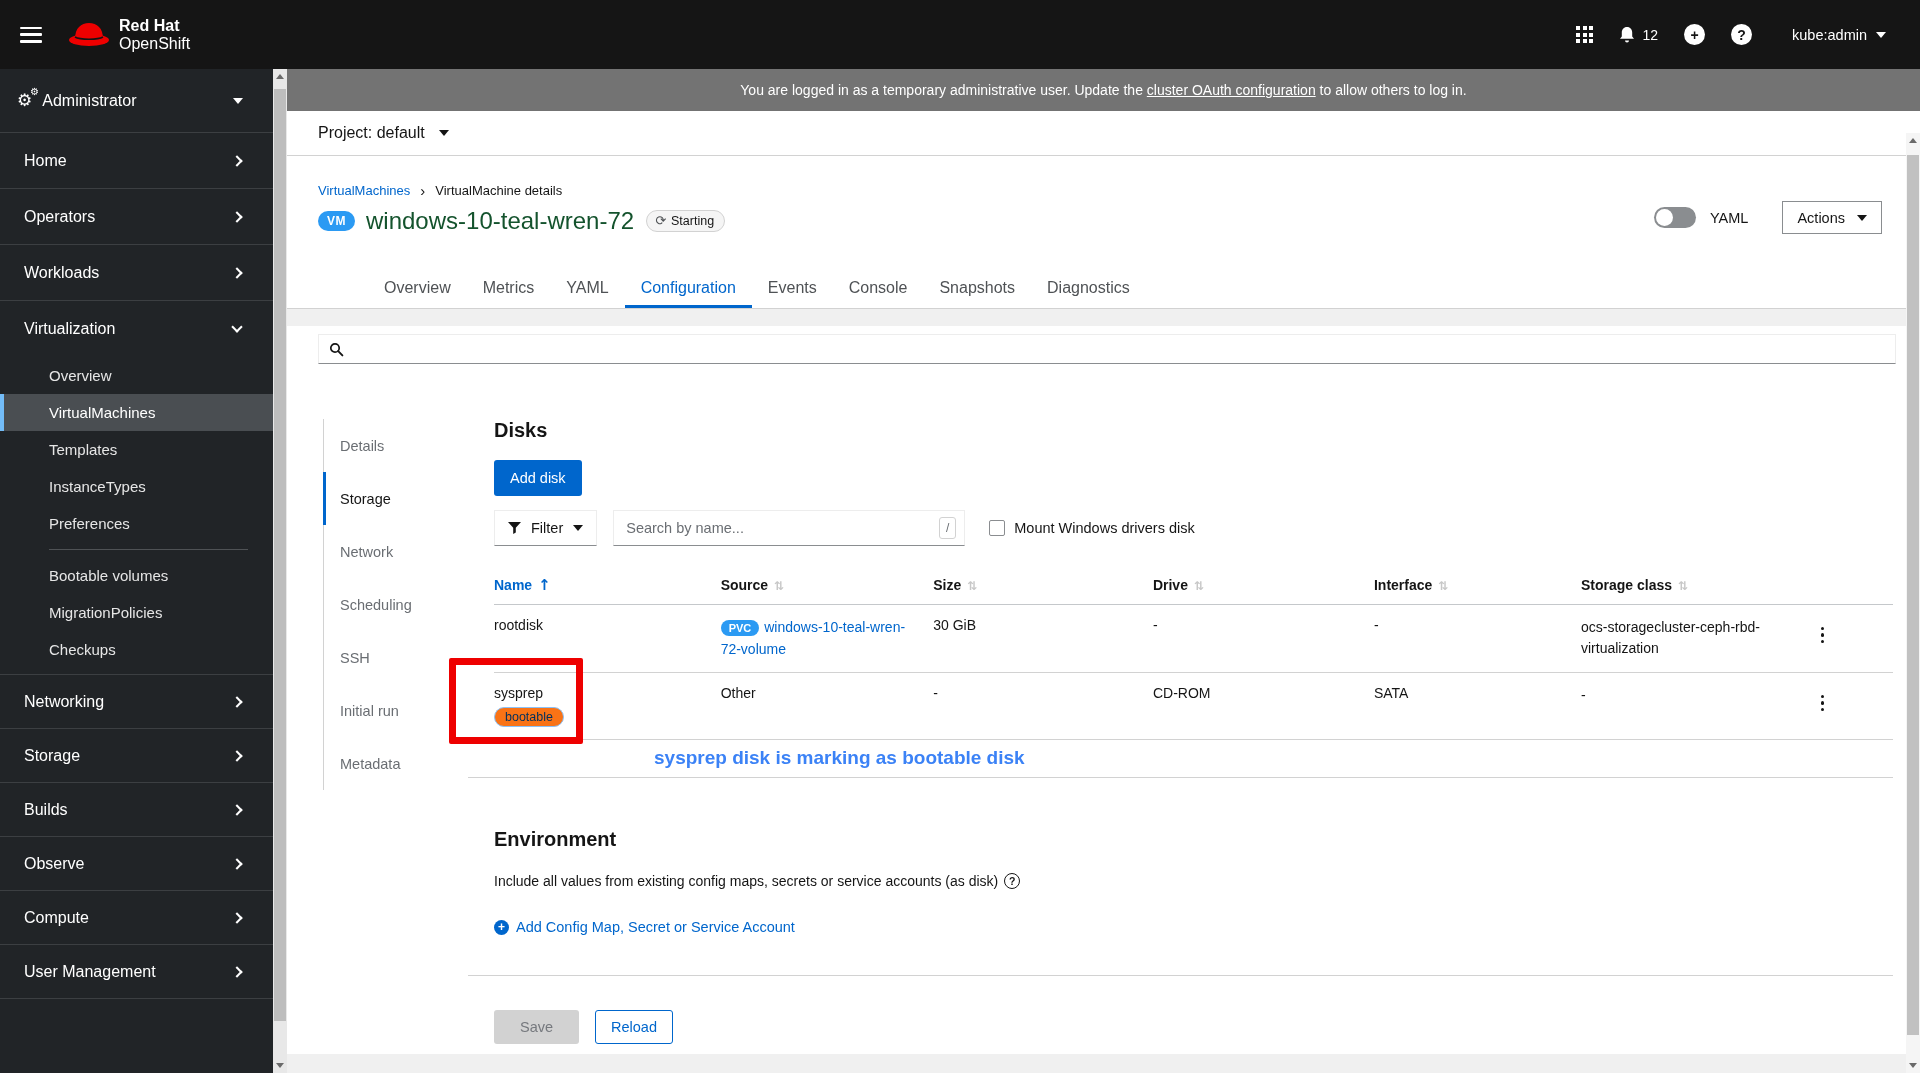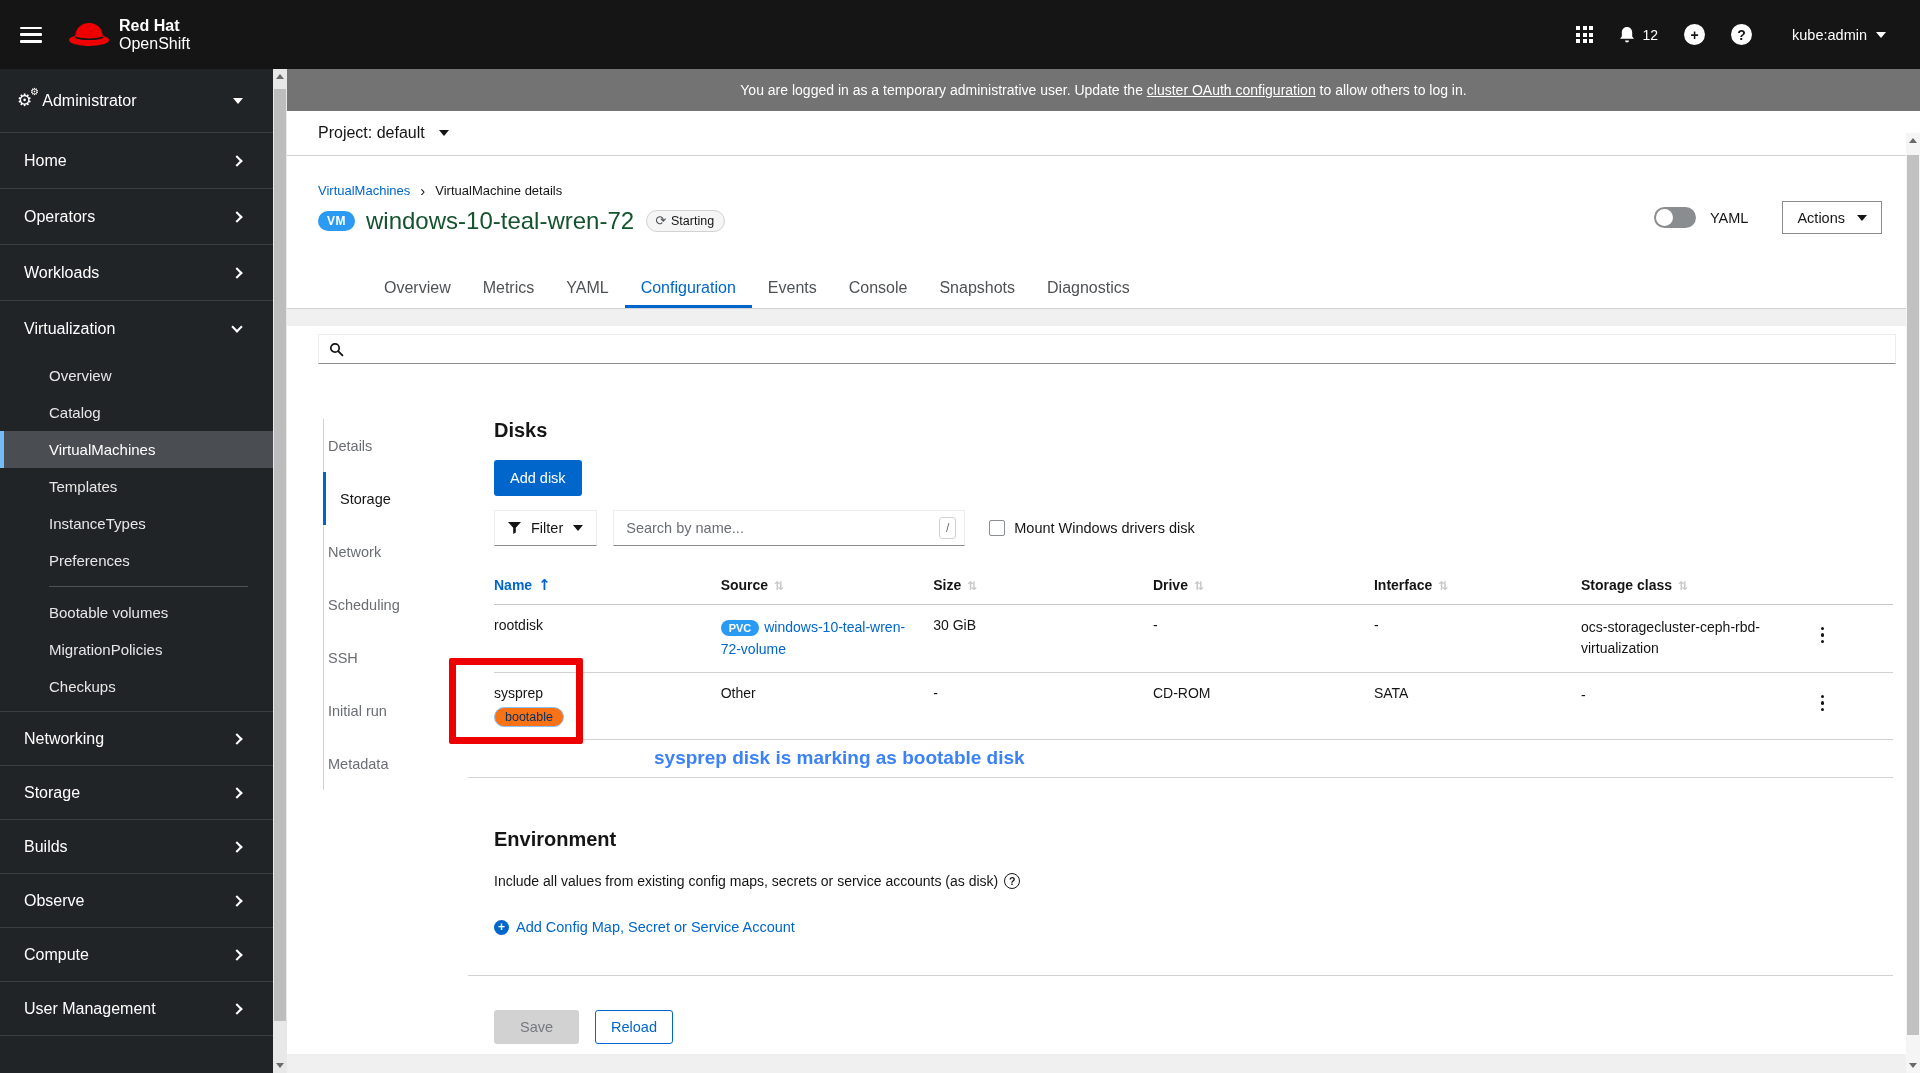--- a/index.html
+++ b/index.html
@@ -94,21 +94,21 @@
 
   
   .card { position:relative; height:728px; background:#fff; overflow:hidden; }
   .global-search { margin:8px 24px 0 31px; height:30px; border:1px solid #ededed; border-bottom:1px solid #8a8d90;
     display:flex; align-items:center; padding-left:10px; background:#fff; }
   .global-search input { border:0; outline:none; flex:1; height:100%; font-size:14px; margin-left:8px;
     font-family:"Liberation Sans",sans-serif; }
 
   .config-body { display:flex; padding-top:55px; }
   .vtabs { width:132px; margin-left:36px; flex:none; }
-  .vtab { height:53px; display:flex; align-items:center; padding-left:4px; font-size:14.5px;
+  .vtab { height:53px; display:flex; align-items:center; padding-left:16px; font-size:14.5px;
     color:#6a6e73; border-left:1px solid #d2d2d2; cursor:pointer; }
   .vtab.active { color:#151515; border-left:3px solid #0066cc; padding-left:14px; }
 
   .config-content { flex:1; margin-left:39px; margin-right:27px; }
   .section-title { font-size:20px; font-weight:600; color:#151515; }
   .btn-primary { margin-top:18px; height:36px; padding:0 16px; background:#0066cc; color:#fff;
     font-size:14.5px; border:0; border-radius:3px; cursor:pointer; font-family:"Liberation Sans",sans-serif; }
   .controls-row { margin-top:14px; display:flex; align-items:center; }
   .filter-btn { height:36px; padding:0 13px; border:1px solid #ededed; border-bottom-color:#8a8d90;
     display:flex; align-items:center; gap:10px; font-size:14.5px; background:#fff; cursor:pointer; }
@@ -242,23 +242,20 @@
     <span class="chev"></span>
   </div>
   <div class="nav-item" style="border-bottom:0">
     <span>Virtualization</span>
     <span class="chev down"></span>
   </div>
 
   <div class="subnav">
     <div class="subnav-item">
         <span>Overview</span>
-      </div>
-    <div class="subnav-item">
-        <span>Catalog</span>
       </div>
     <div class="subnav-item active">
         <span>VirtualMachines</span>
       </div>
     <div class="subnav-item">
         <span>Templates</span>
       </div>
     <div class="subnav-item">
         <span>InstanceTypes</span>
       </div>

